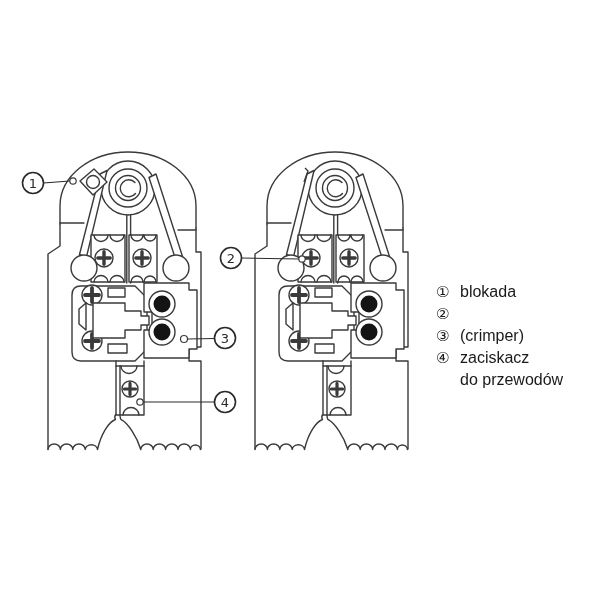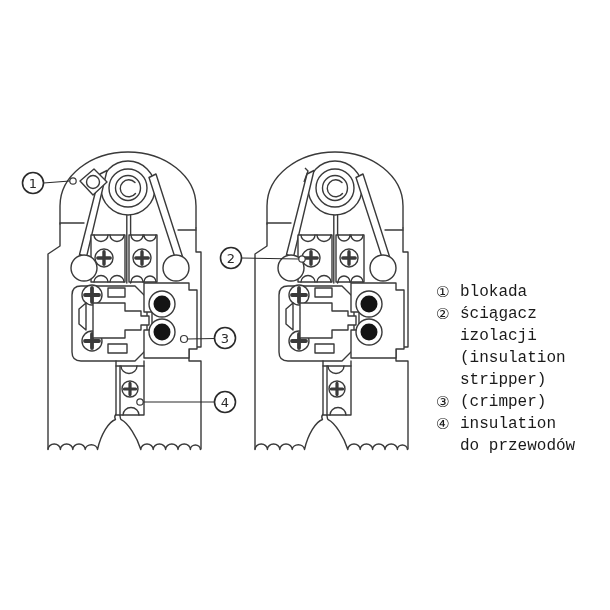--- a/index.html
+++ b/index.html
@@ -15,21 +15,21 @@
   }
   .legend{
     position:absolute;left:436px;top:281px;width:170px;color:#1a1a1a;
     font-size:16px;line-height:22px;
   }
   .legend-item{display:flex;align-items:flex-start;}
   .legend-marker{
     flex:0 0 24px;font-family:"DejaVu Sans",sans-serif;font-size:15px;
     line-height:22px;color:#1a1a1a;
   }
-  .legend-lines{flex:1;font-family:Liberation Mono, monospace;}
+  .legend-lines{flex:1;}
 </style>
 </head>
 <body>
 
 <div class="canvas">
 
   <svg width="610" height="610" viewBox="0 0 610 610">
 
     <defs>
 
@@ -151,33 +151,29 @@
 
   <div class="legend">
     <div class="legend-item">
       <span class="legend-marker">①</span>
       <div class="legend-lines">
         <div>blokada</div>
       </div>
     </div>
     <div class="legend-item">
       <span class="legend-marker">②</span>
-      <div class="legend-lines">
-        <div>ściągacz izolacji</div>
-        <div>(insulation stripper)</div>
-      </div>
     </div>
     <div class="legend-item">
       <span class="legend-marker">③</span>
       <div class="legend-lines">
         <div>(crimper)</div>
       </div>
     </div>
     <div class="legend-item">
       <span class="legend-marker">④</span>
       <div class="legend-lines">
-        <div>insulation</div>
+        <div>zaciskacz</div>
         <div>do przewodów</div>
       </div>
     </div>
   </div>
 
 </div>
 
 </body></html>

